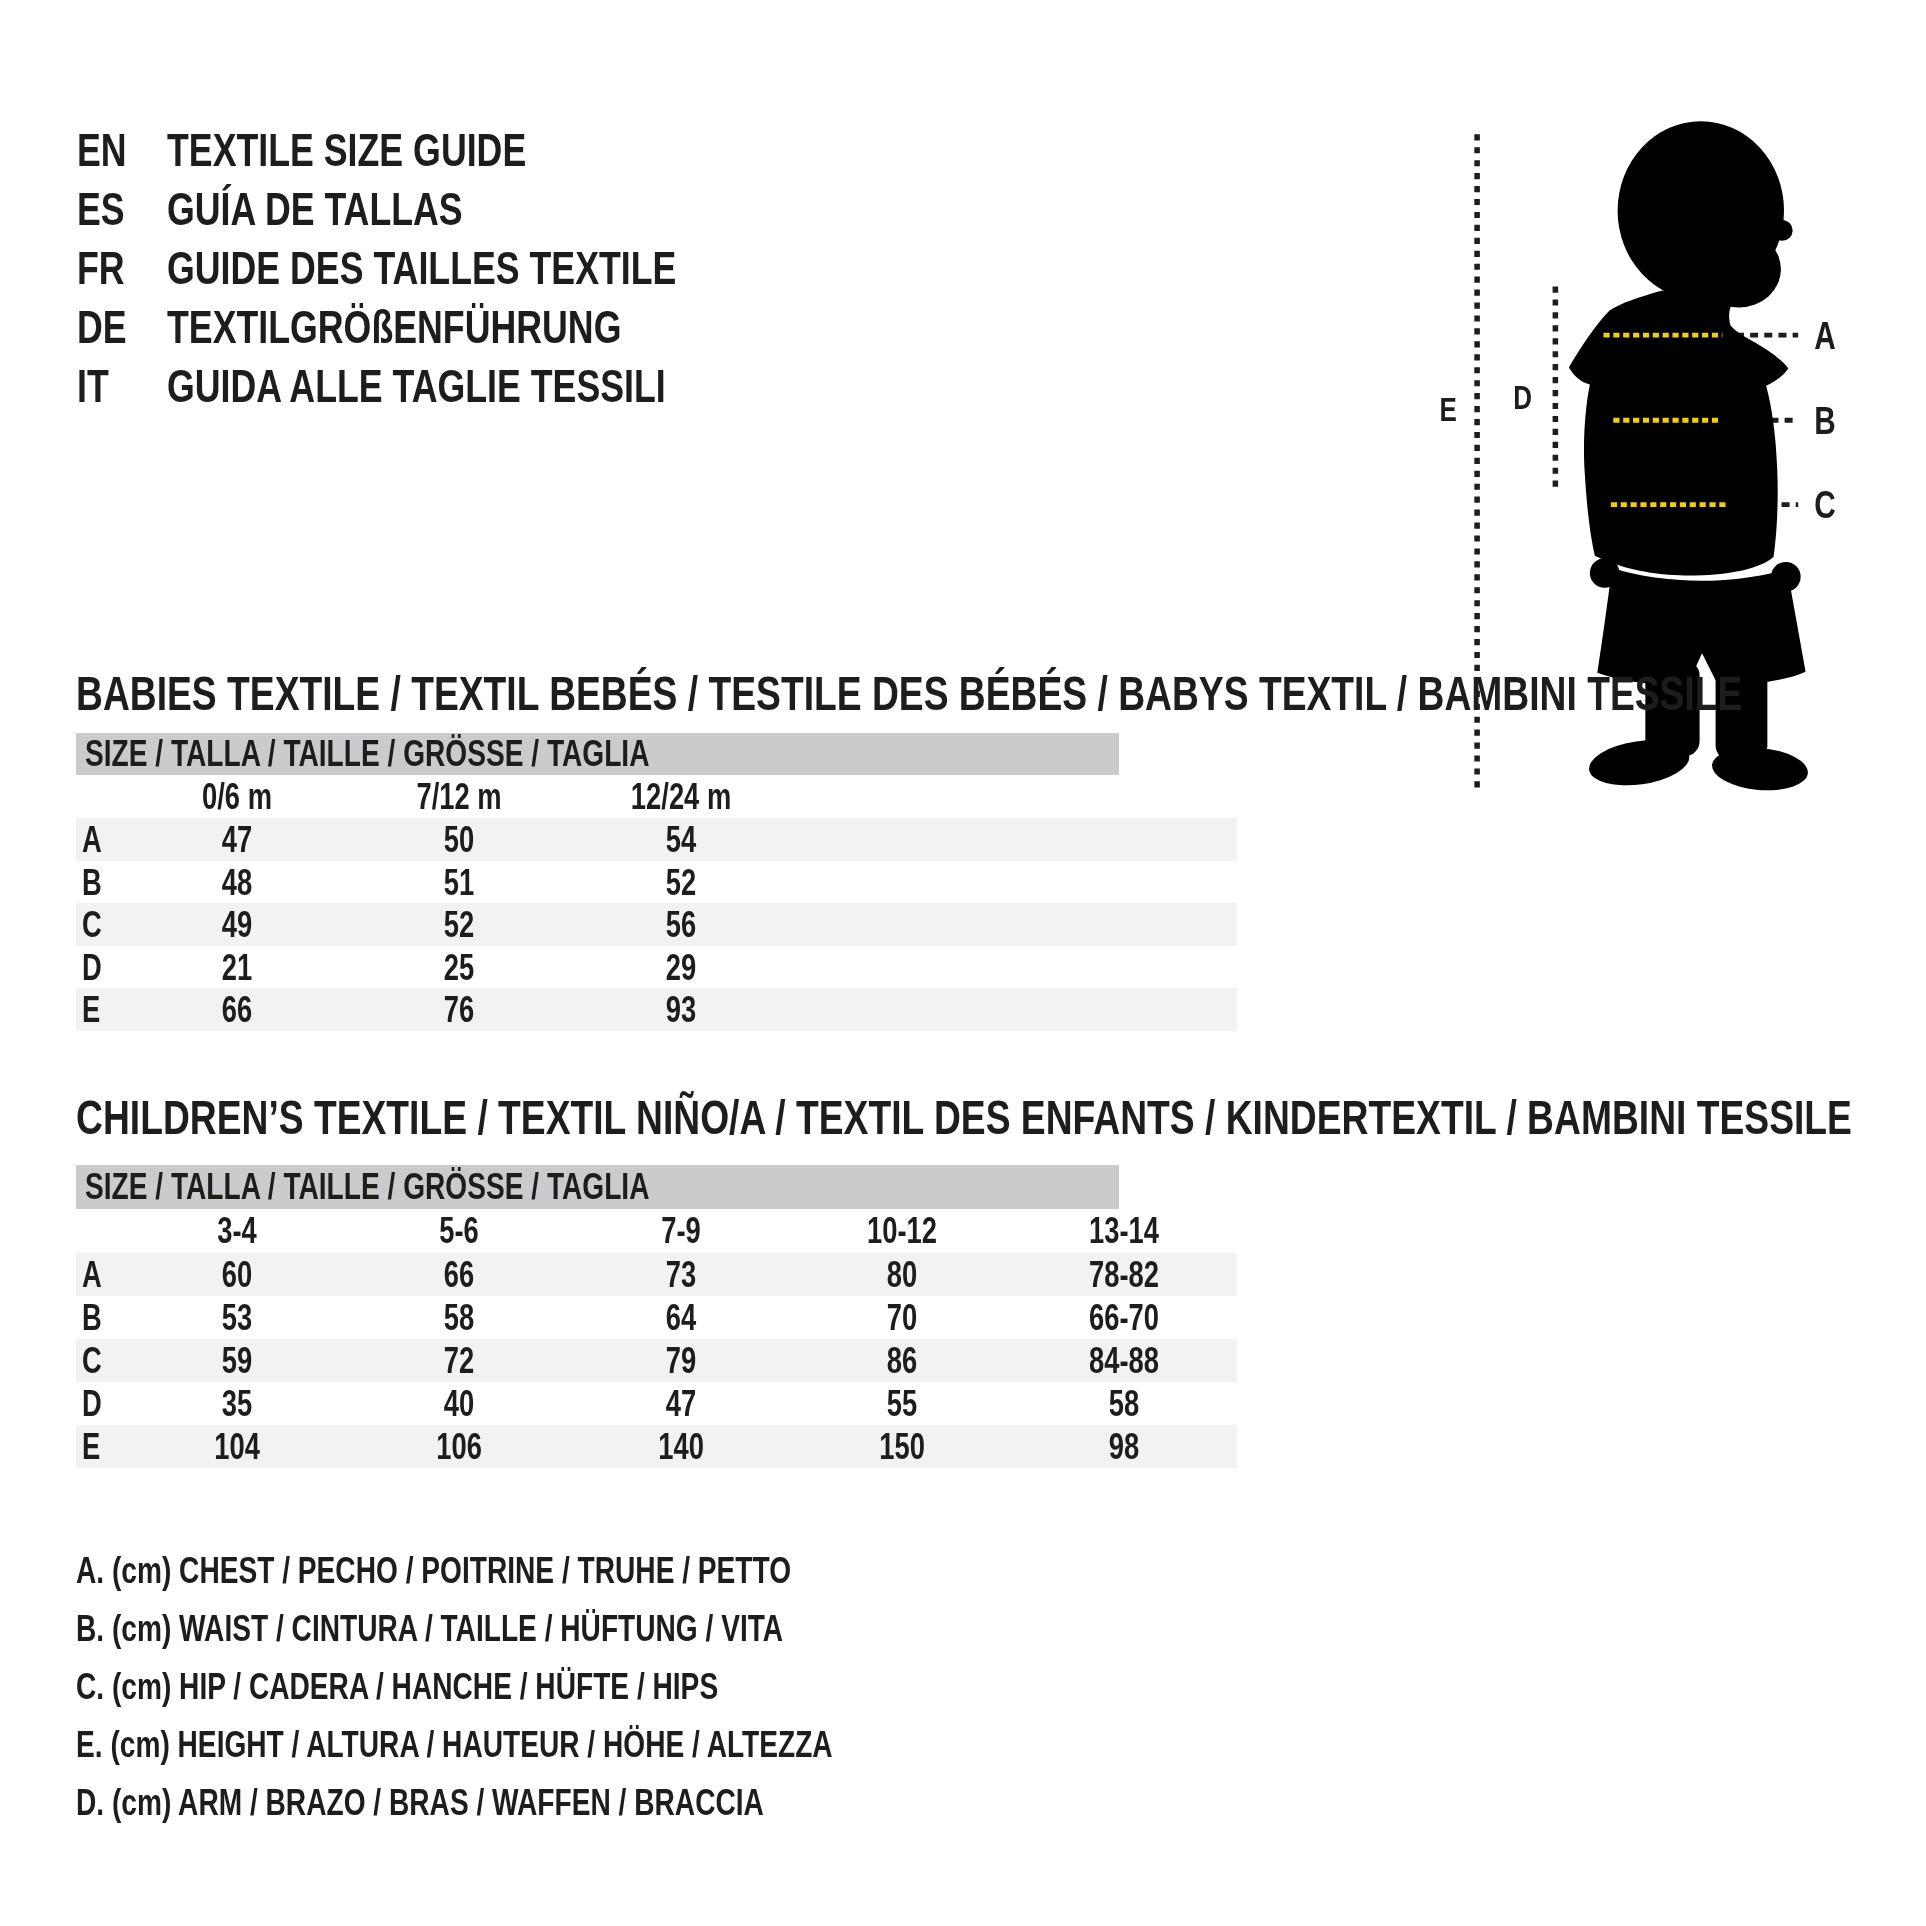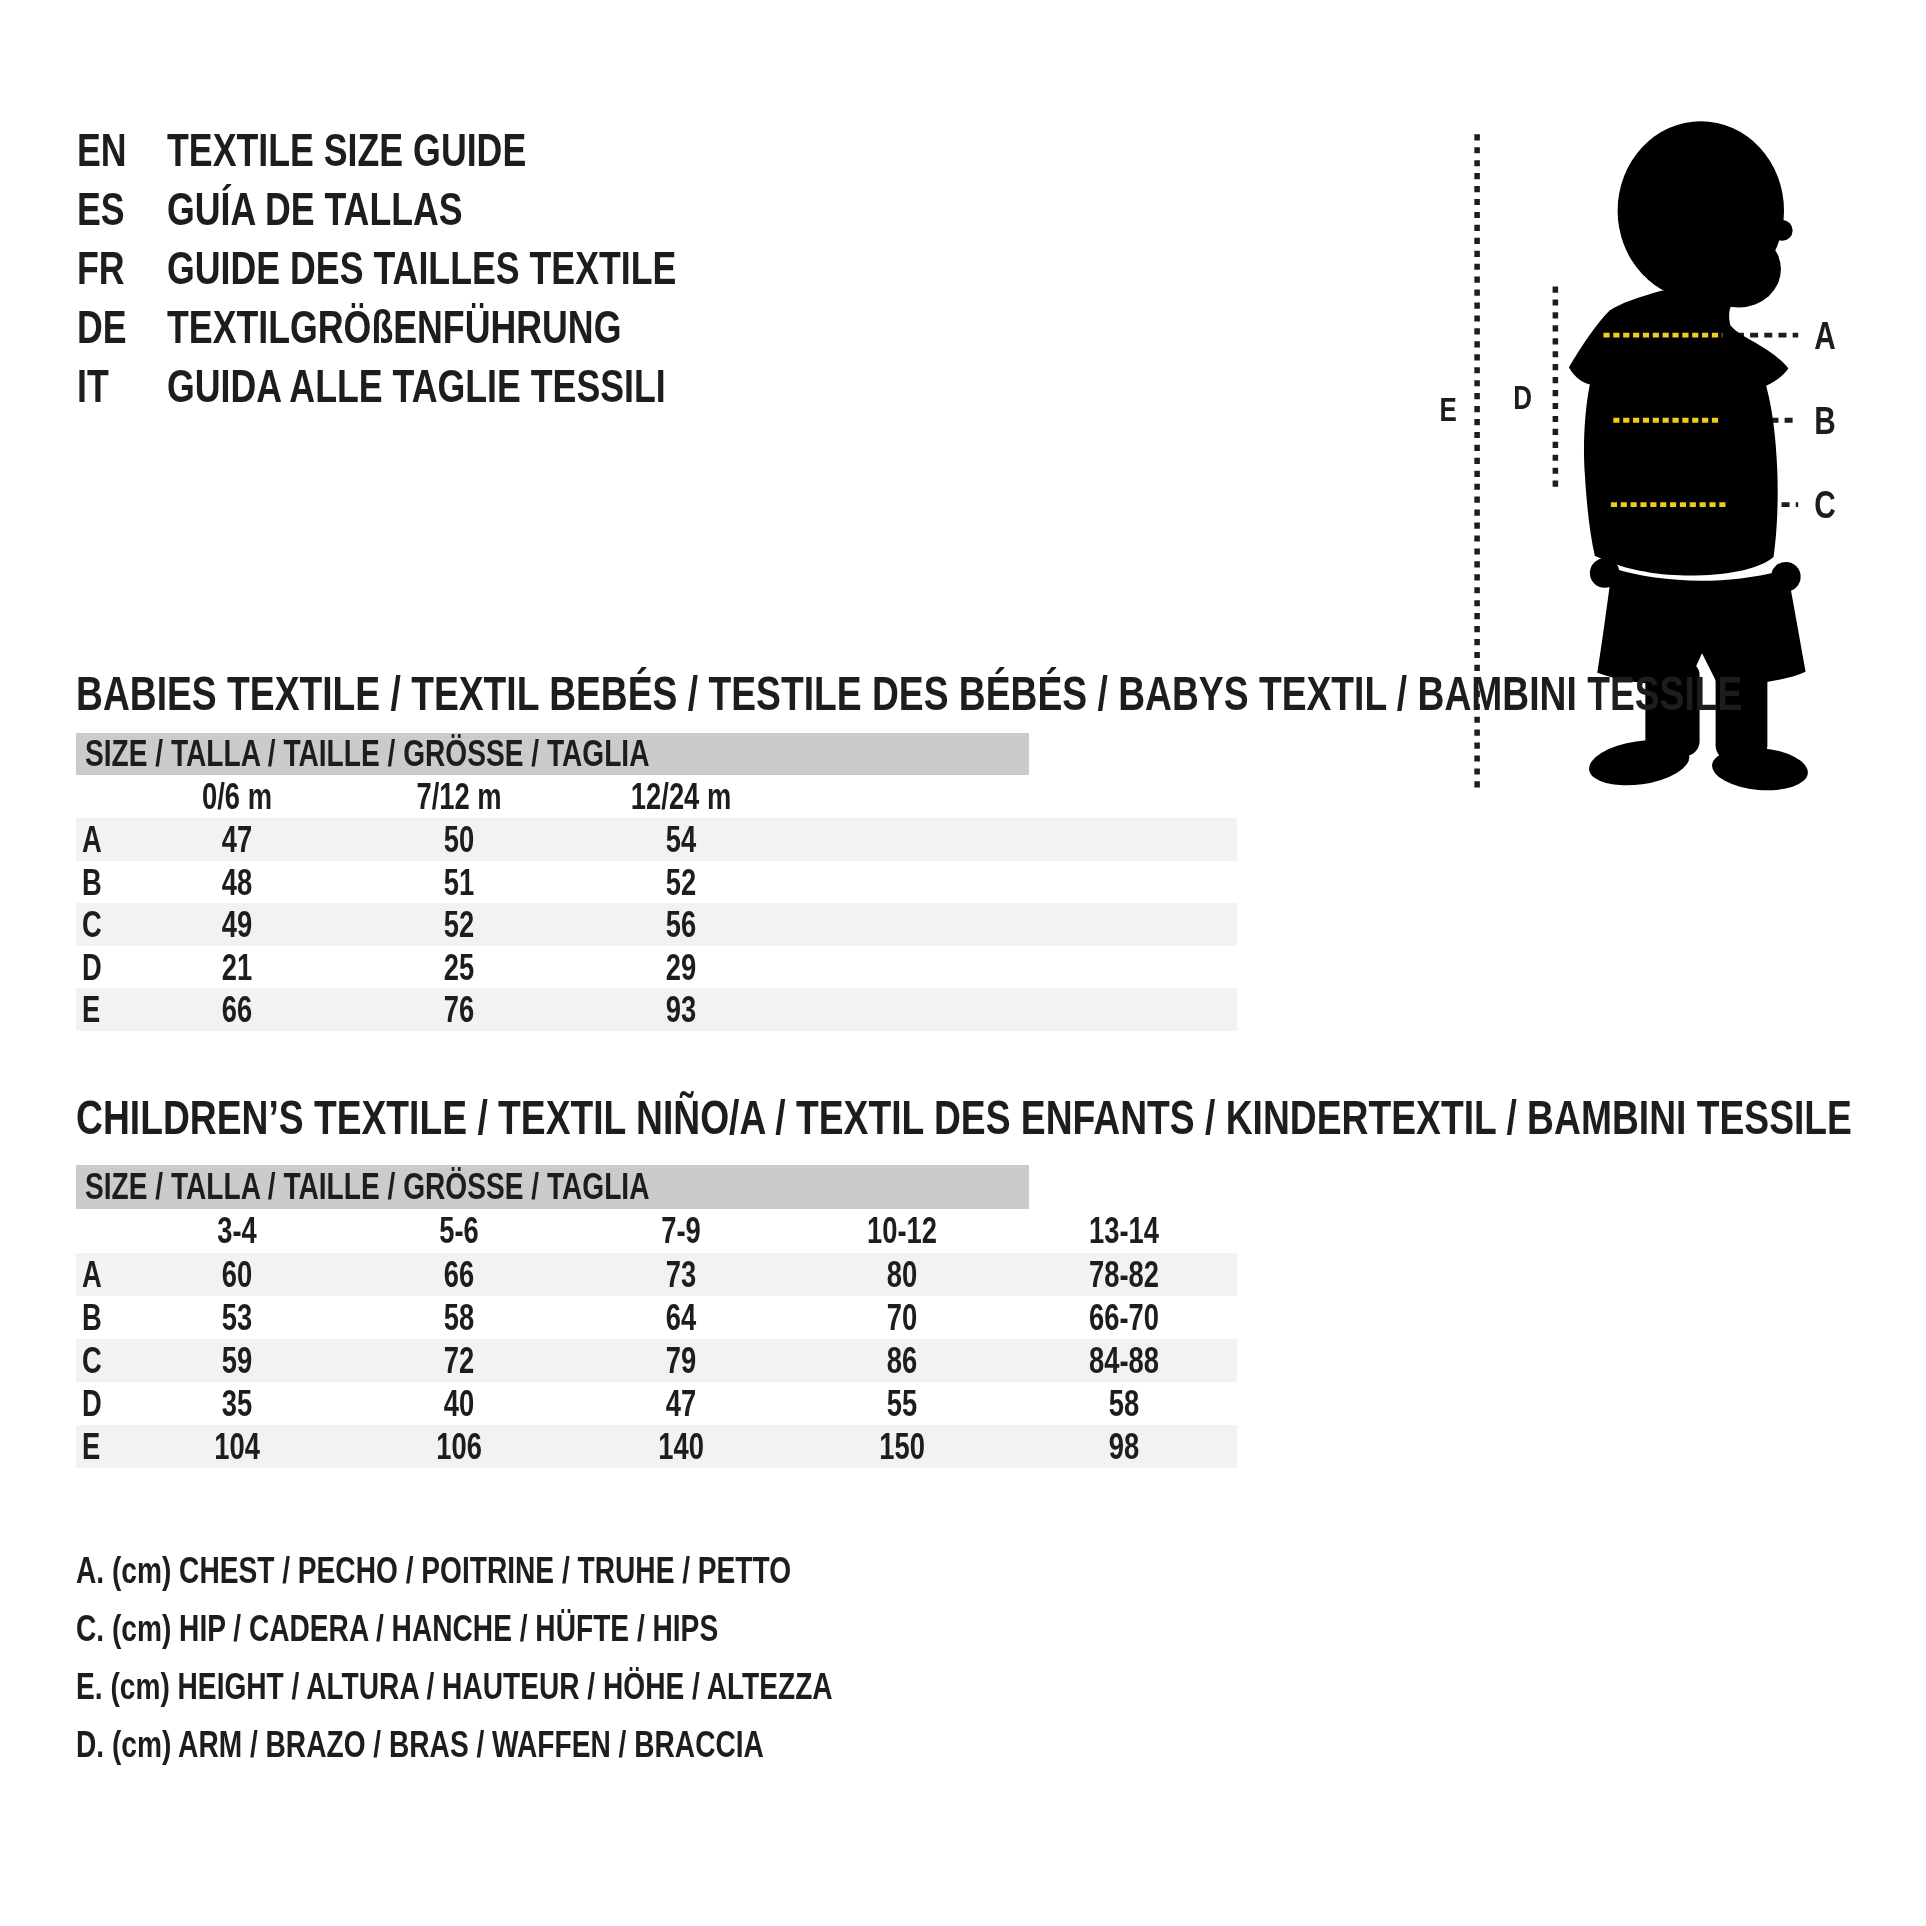--- a/index.html
+++ b/index.html
@@ -11,21 +11,21 @@
   .cx{display:inline-block;transform:scaleX(0.76);transform-origin:0 50%;white-space:nowrap;}
   .cxc{display:inline-block;transform:scaleX(0.76);transform-origin:50% 50%;white-space:nowrap;}
 
   
   #langs{position:absolute;left:77px;top:94px;}
   .lang-row{position:relative;height:59px;font-size:47px;line-height:59px;font-weight:700;}
   .lang-code{position:absolute;left:0;top:0;}
   .lang-title{position:absolute;left:90px;top:0;}
 
   
-  .size-bar{position:absolute;left:76px;width:953px;background:#cbcbcd;font-size:37px;font-weight:700;}
+  .size-bar{position:absolute;left:76px;width:1043px;background:#cbcbcd;font-size:37px;font-weight:700;}
   .size-bar .cx{margin-left:8.6px;}
   .trow{position:absolute;left:76px;width:1161px;font-size:36px;font-weight:700;}
   .stripe{background:#f2f2f1;}
   .rlabel{position:absolute;left:6.2px;top:0;}
   .cell{position:absolute;top:0;width:222px;text-align:center;}
   .col-0{left:50px;}  .col-1{left:272px;} .col-2{left:494px;}
   .col-3{left:715px;}.col-4{left:937px;}
 
   .title{font-size:49px;line-height:39px;text-align:right;}
 
@@ -213,19 +213,20 @@
     <span class="rlabel"><span class="cx">E</span></span>
     <span class="cell col-0"><span class="cxc">104</span></span>
     <span class="cell col-1"><span class="cxc">106</span></span>
     <span class="cell col-2"><span class="cxc">140</span></span>
     <span class="cell col-3"><span class="cxc">150</span></span>
     <span class="cell col-4"><span class="cxc">98</span></span>
   </div>
 
   <div id="legend">
     <div class="legend-line"><span class="cx">A. (cm) CHEST / PECHO / POITRINE / TRUHE / PETTO</span></div>
+    <div class="legend-line"><span class="cx">B. (cm) WAIST / CINTURA / TAILLE / HÜFTUNG / VITA</span></div>
     <div class="legend-line"><span class="cx">C. (cm) HIP / CADERA / HANCHE / HÜFTE / HIPS</span></div>
     <div class="legend-line"><span class="cx">E. (cm) HEIGHT / ALTURA / HAUTEUR / HÖHE / ALTEZZA</span></div>
     <div class="legend-line"><span class="cx">D. (cm) ARM / BRAZO / BRAS / WAFFEN / BRACCIA</span></div>
   </div>
 
 </div>
 
 
 </body></html>

